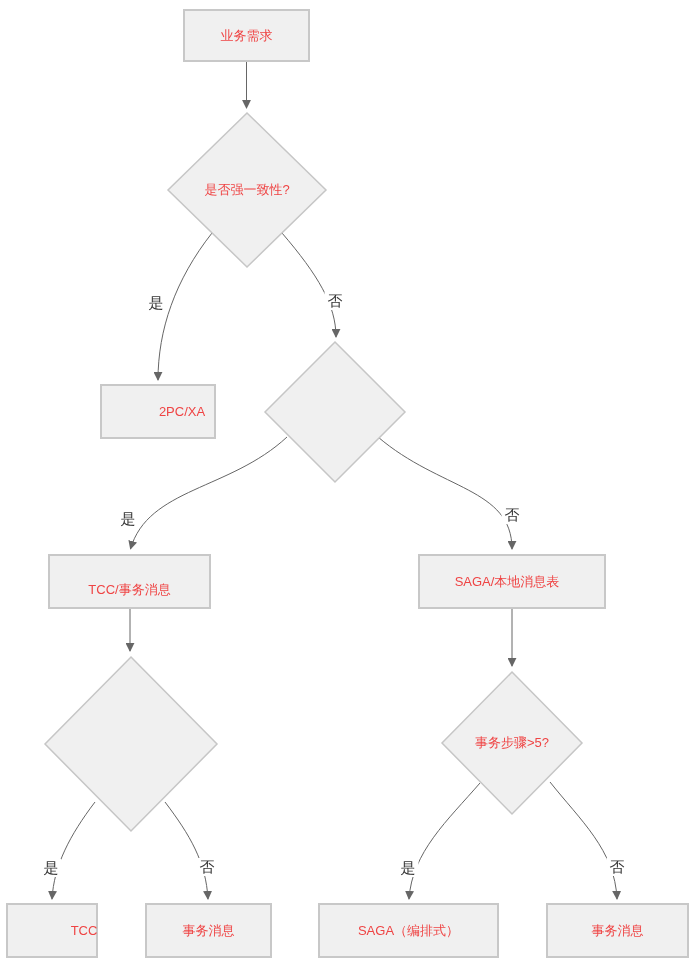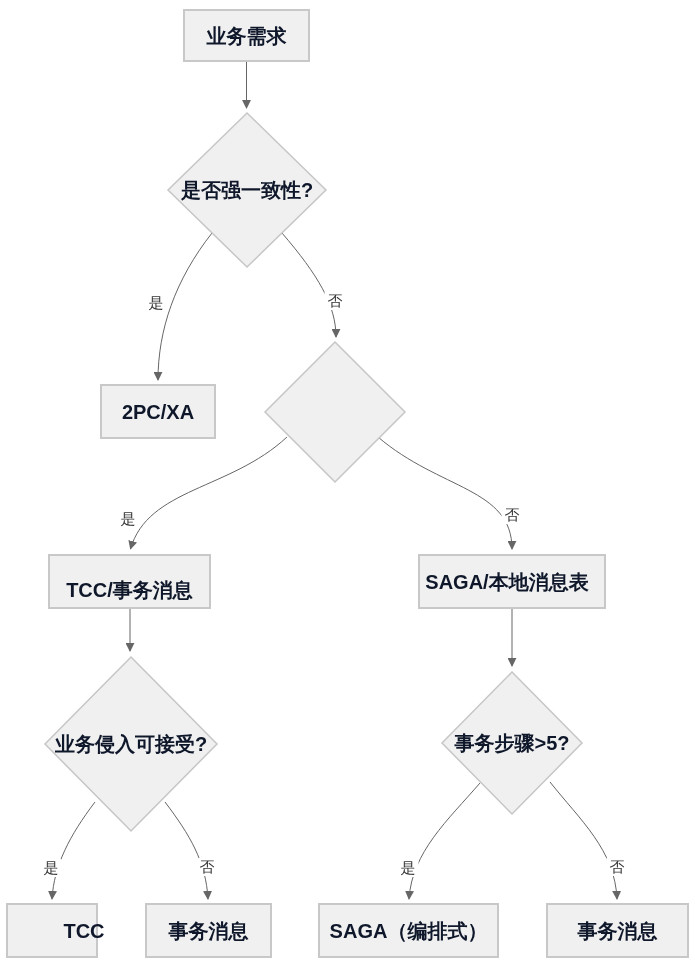--- a/index.html
+++ b/index.html
@@ -34,26 +34,25 @@
     fill: #f0f0f0;
     stroke: #c6c6c6;
     stroke-width: 1.5;
   }
   .node-label {
     position: absolute;
     display: flex;
     align-items: center;
     justify-content: center;
     text-align: center;
-    font-size: 20px;
-    color: #0f172a;
+    font-size: 13px;
+    color: #ef4444;
     line-height: 1.2;
     white-space: nowrap;
     pointer-events: none;
-    font-weight: bold;
   }
   .edge-label {
     position: absolute;
     transform: translate(-50%, -50%);
     background: #ffffff;
     padding: 0 3px;
     font-size: 15px;
     color: #333333;
     line-height: 1.2;
     white-space: nowrap;
@@ -97,24 +96,23 @@
       <polygon class="node-diamond" points="512,672 582,743 512,814 442,743"></polygon>
       <rect class="node-rect" x="7" y="904" width="90" height="53"></rect>
       <rect class="node-rect" x="146" y="904" width="125" height="53"></rect>
       <rect class="node-rect" x="319" y="904" width="179" height="53"></rect>
       <rect class="node-rect" x="547" y="904" width="141" height="53"></rect>
     </g>
   </svg>
 
   <div class="node-label" style="left:184px; top:10px; width:125px; height:51px;">业务需求</div>
   <div class="node-label" style="left:167px; top:175px; width:160px; height:30px;text-align:right;">是否强一致性?</div>
-  <div class="node-label" style="left:101px; top:385px; width:114px; height:53px;">2PC/XA</div>
+  <div class="node-label" style="left:101px; top:385px; width:114px; height:53px;padding-left:24px;">2PC/XA</div>
   <div class="node-label" style="left:49px; top:555px; width:161px; height:69px;">TCC/事务消息</div>
   <div class="node-label" style="left:419px; top:555px; width:176px; height:53px;">SAGA/本地消息表</div>
-  <div class="node-label" style="left:41px; top:729px; width:180px; height:30px;">业务侵入可接受?</div>
   <div class="node-label" style="left:432px; top:728px; width:160px; height:30px;">事务步骤&gt;5?</div>
   <div class="node-label" style="left:7px; top:904px; width:90px; height:53px;padding-left:32px;">TCC</div>
   <div class="node-label" style="left:319px; top:904px; width:179px; height:53px;">SAGA（编排式）</div>
   <div class="node-label" style="left:146px; top:904px; width:125px; height:53px;">事务消息</div>
   <div class="node-label" style="left:547px; top:904px; width:141px; height:53px;">事务消息</div>
 
   <div class="edge-label" style="left:156px; top:303px;">是</div>
   <div class="edge-label" style="left:335px; top:301px;">否</div>
   <div class="edge-label" style="left:128px; top:519px;">是</div>
   <div class="edge-label" style="left:512px; top:515px;">否</div>

